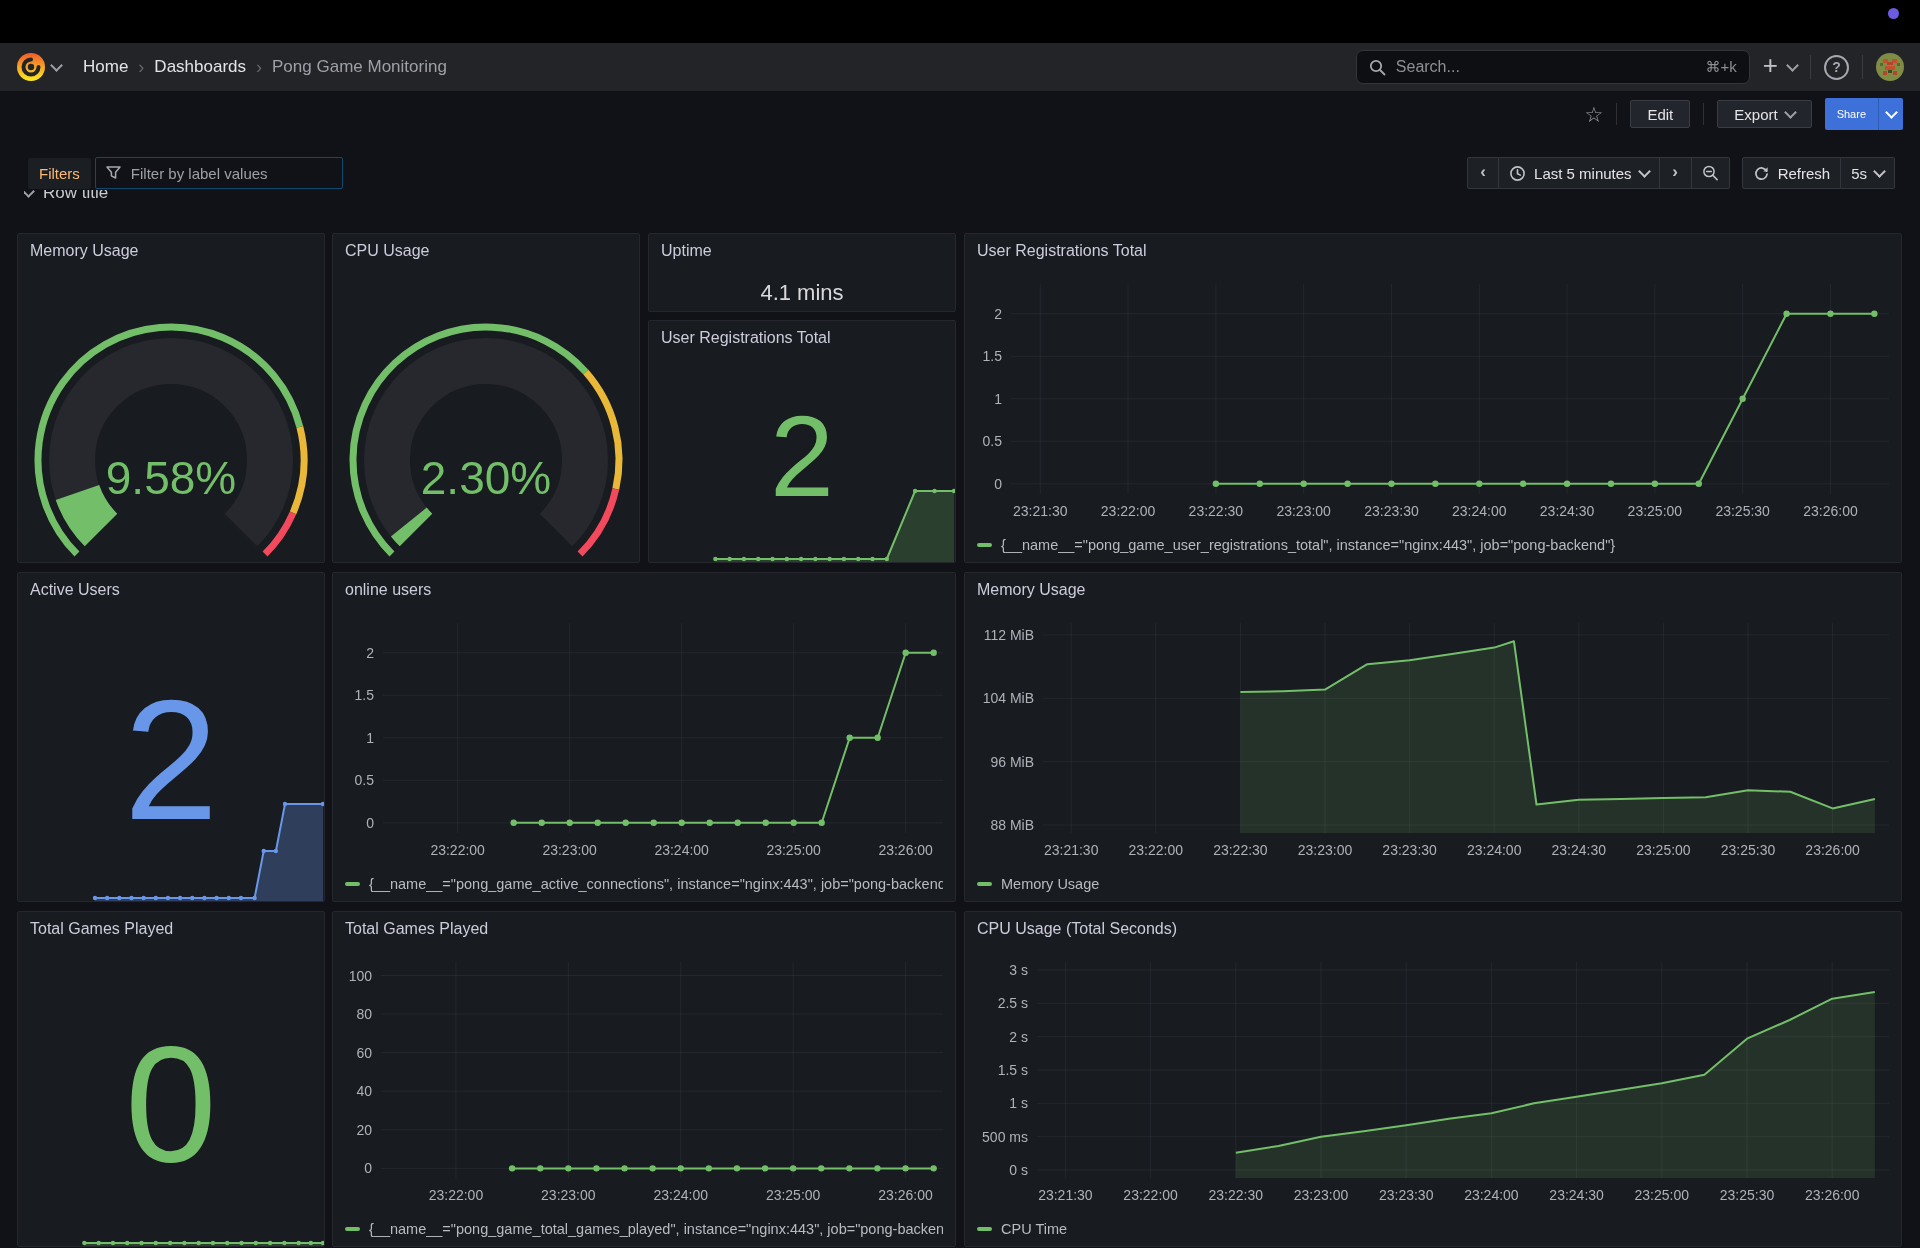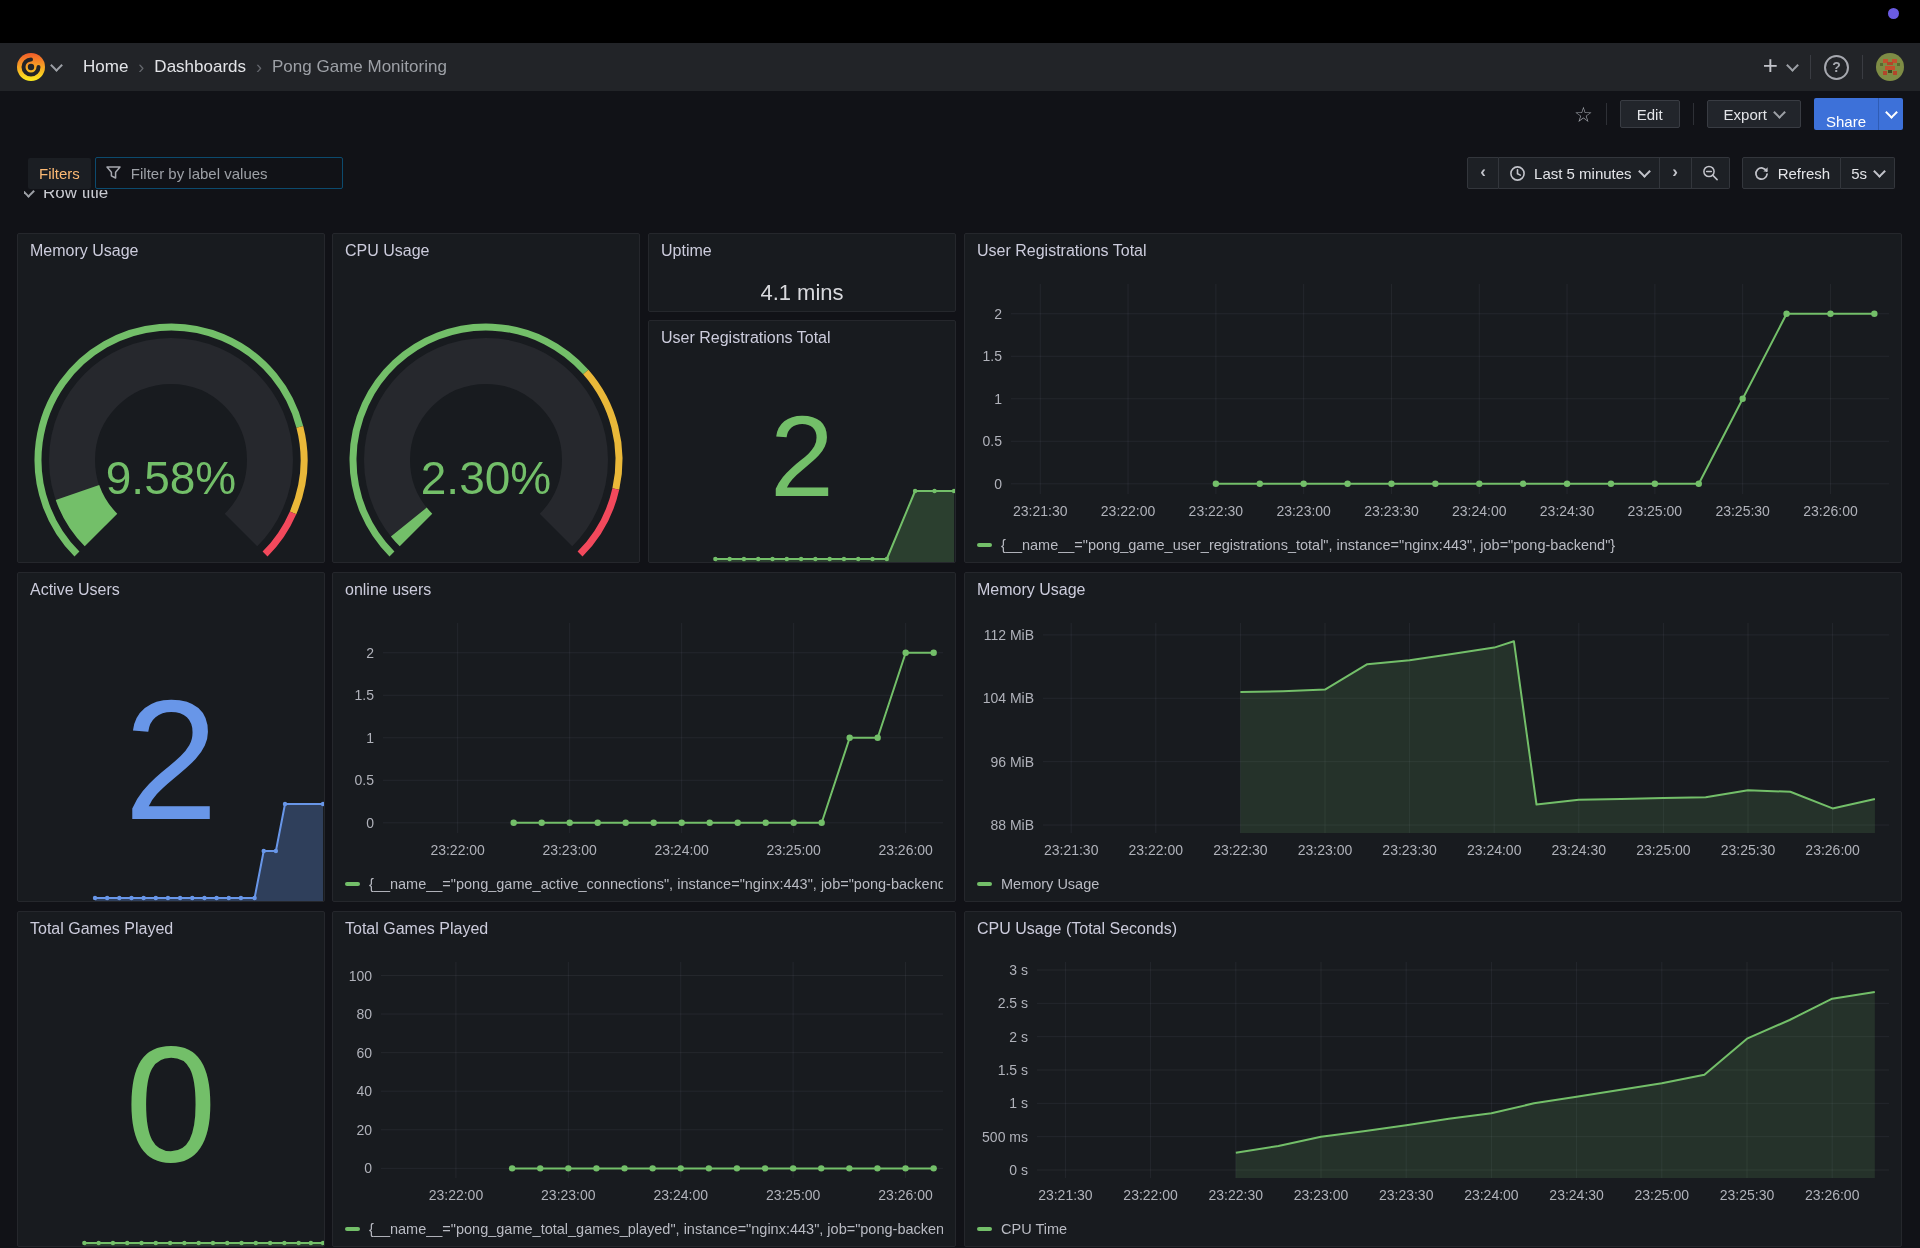--- a/index.html
+++ b/index.html
@@ -28,21 +28,21 @@
     color:#a6a8af;display:flex;align-items:center;justify-content:center;}
   
   #toolbar{left:0;top:91px;width:1920px;height:46px;background:#111217;}
   #toolbar-right{position:absolute;right:17px;top:7px;height:32px;display:flex;align-items:center;gap:13px;}
   .star{font-size:21px;color:#a2a5ac;line-height:1;}
   .tb-divider{width:1px;height:22px;background:#2e3036;}
   .btn{height:28px;display:flex;align-items:center;gap:8px;padding:0 16px;border-radius:2px;font-size:15px;
     font-weight:500;box-sizing:border-box;cursor:pointer;}
   .btn.secondary{background:#22252b;border:1px solid #393c43;color:#e3e4e8;}
   .share-group{display:flex;height:32px;}
-  .share-main{background:#3D71D9;color:#fff;display:flex;align-items:flex-end;padding:0 12px;font-size:15px;
+  .share-main{background:#3D71D9;color:#fff;display:flex;align-items:center;padding:0 12px;font-size:11px;
     font-weight:500;border-radius:2px 0 0 2px;}
   .share-chev{background:#3D71D9;border-left:1px solid #2f5cb5;width:24px;display:flex;align-items:center;
     justify-content:center;border-radius:0 2px 2px 0;color:#fff;}
   .share-chev .chev{color:#fff;margin-left:0;}
   
   #filter-row{left:28px;top:157px;height:32px;display:flex;align-items:center;}
   #filters-label{background:#1b1e23;border-radius:2px;padding:7px 11px;font-size:15px;color:#fdba74;}
   #filter-input-box{margin-left:4px;width:248px;height:32px;border:1px solid #0c4a6e;border-radius:2px;
     background:#111217;display:flex;align-items:center;padding:0 10px;box-sizing:border-box;}
   #filter-input-box input{flex:1;background:transparent;border:none;outline:none;color:#c9cad1;
@@ -97,20 +97,28 @@
     <span class="chev"></span>
   </div>
   <div style="display:flex;align-items:center;margin-left:22px;">
     <span class="crumb">Home</span>
     <span class="crumb-sep">›</span>
     <span class="crumb">Dashboards</span>
     <span class="crumb-sep">›</span>
     <span class="crumb current">Pong Game Monitoring</span>
   </div>
   <div style="position:absolute;right:16px;display:flex;align-items:center;gap:13px;">
+    <div id="searchbox">
+      <svg width="17" height="17" viewBox="0 0 17 17">
+        <circle cx="7" cy="7" r="5.2" fill="none" stroke="#a6a8af" stroke-width="1.8"></circle>
+        <line x1="11" y1="11" x2="15.5" y2="15.5" stroke="#a6a8af" stroke-width="1.8" stroke-linecap="round"></line>
+      </svg>
+      <input placeholder="Search..." style="">
+      <span class="kbd-hint">⌘+k</span>
+    </div>
     <div class="icon-btn" style="gap:4px;">
       <span style="font-size:26px;line-height:1;position:relative;top:-2px;">+</span>
       <span class="chev"></span>
     </div>
     <div class="nav-divider"></div>
     <div id="help-circle" class="icon-btn">?</div>
     <div class="nav-divider"></div>
     <svg width="28" height="28" viewBox="0 0 28 28">
       <defs>
           <clipPath id="avc">

